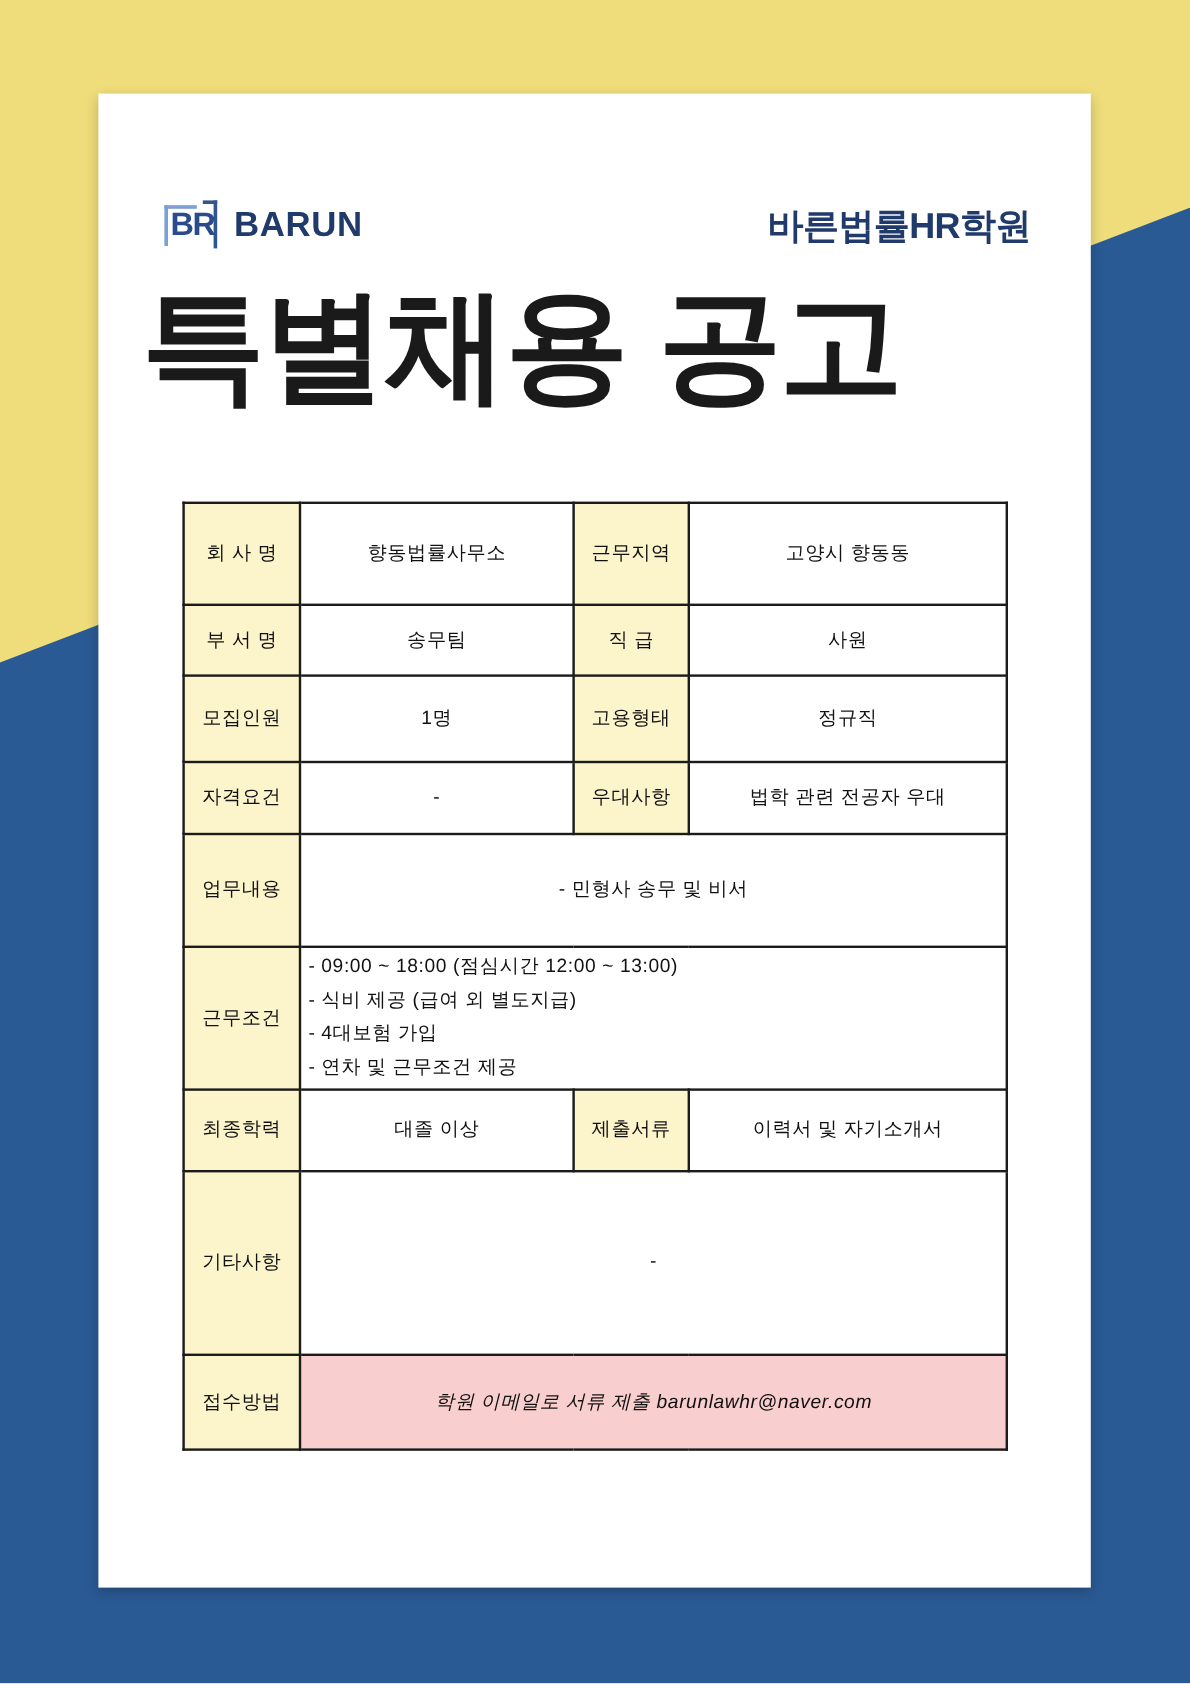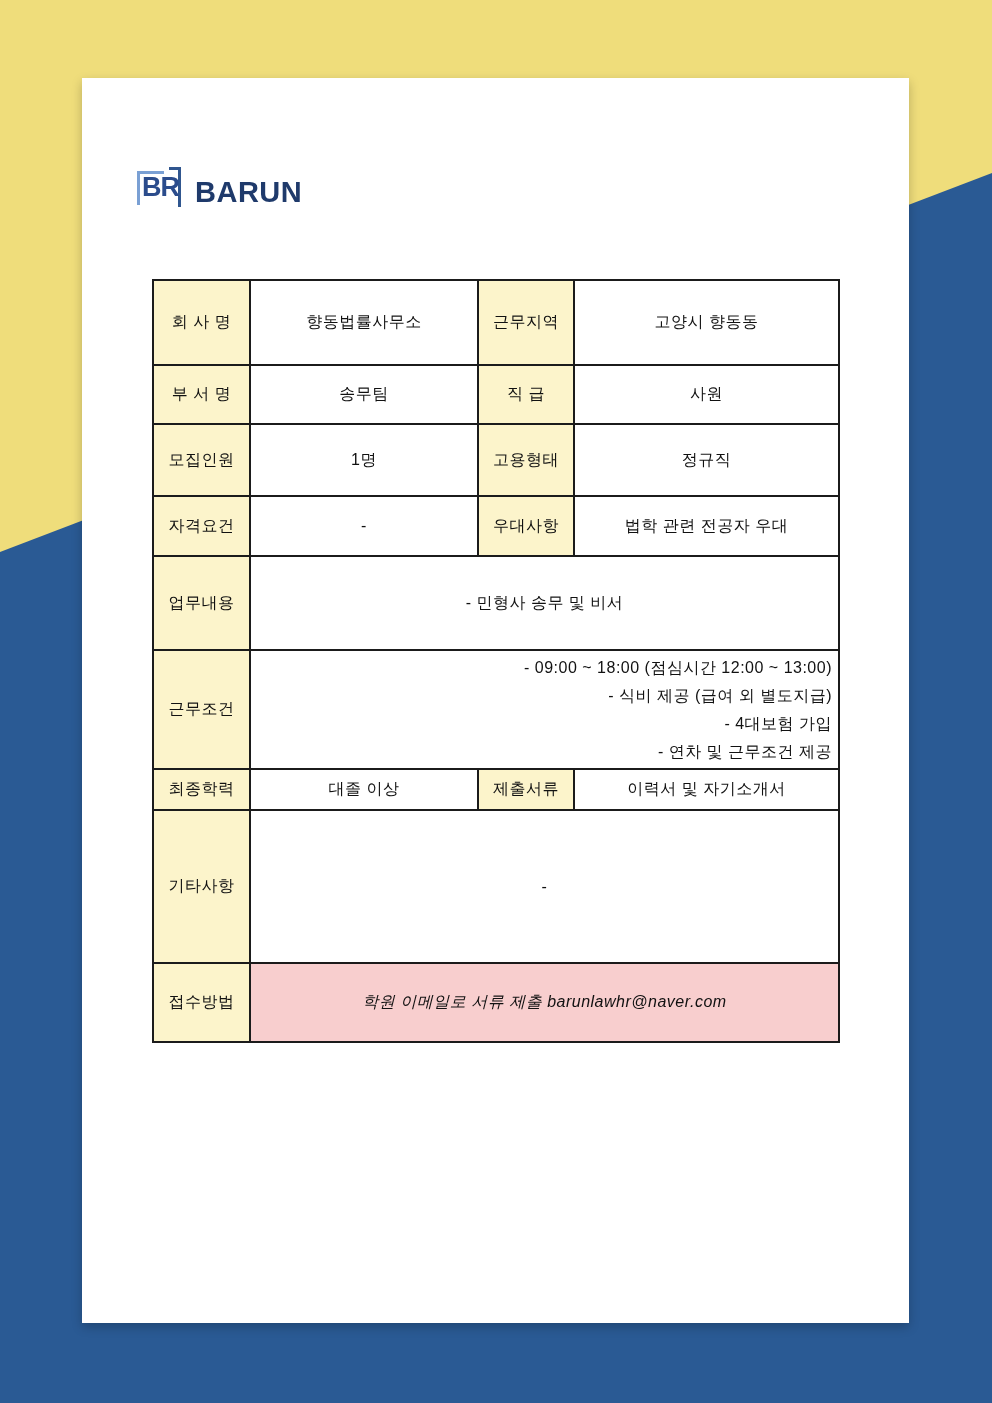--- a/index.html
+++ b/index.html
@@ -19,21 +19,21 @@
   .bg-blue{position:absolute;left:0;top:0;width:992px;height:1403px;
     background:var(--background-blue);
     -webkit-clip-path:polygon(0 552px,992px 173px,992px 1403px,0 1403px);
     clip-path:polygon(0 552px,992px 173px,992px 1403px,0 1403px);}
 
   .card{position:absolute;left:82px;top:78px;width:827px;height:1245px;background:#ffffff;
     box-shadow:0 4px 10px rgba(0,0,0,0.22);}
 
   
   .card-header{display:flex;justify-content:space-between;align-items:center;padding:88px 50px 0 55px;height:132px;}
-  .logo{display:flex;align-items:flex-end;}
+  .logo{display:flex;align-items:center;}
   .br-icon{position:relative;display:inline-block;width:46px;height:42px;}
   .br-frame-left{position:absolute;left:0;top:4px;width:27px;height:34px;
     border-left:3px solid var(--brand-light-blue);border-top:3px solid var(--brand-light-blue);}
   .br-frame-right{position:absolute;right:2px;top:0;width:12px;height:40px;
     border-right:3px solid #30568F;border-top:3px solid #30568F;}
   .br-text{position:absolute;left:5px;top:7px;font-size:27px;font-weight:bold;
     color:#2B4C8C;letter-spacing:-1px;line-height:1;}
   .logo-text{margin-left:12px;font-size:29px;font-weight:800;color:var(--brand-navy);letter-spacing:0.5px;}
   .academy-name{font-size:30px;font-weight:800;color:var(--brand-navy);letter-spacing:-0.5px;}
 
@@ -46,44 +46,46 @@
   table.job-table col.c-label{width:97px;}
   table.job-table col.c-val1{width:228px;}
   table.job-table col.c-label2{width:96px;}
   table.job-table col.c-val2{width:265px;}
   table.job-table th,table.job-table td{border:2px solid var(--table-border);
     font-size:16px;color:#111;vertical-align:middle;text-align:center;padding:2px 6px;}
   table.job-table th{background:var(--table-header-bg);font-weight:normal;letter-spacing:0.5px;}
   table.job-table td{font-weight:normal;letter-spacing:0.5px;}
   td.left{text-align:left;padding-left:15px;}
   td.pink{background:var(--highlight-pink);font-style:italic;}
-  .cond-line{text-align:right;line-height:28px;letter-spacing:0.5px;}
+  .cond-line{text-align:left;line-height:28px;letter-spacing:0.5px;}
   tr.r1{height:85px;} tr.r2{height:59px;margin-top:39px;} tr.r3{height:72px;}
   tr.r4{height:60px;} tr.r5{height:94px;} tr.r6{height:119px;}
-  tr.r7{height:41px;} tr.r8{height:153px;} tr.r9{height:79px;}
+  tr.r7{height:68px;} tr.r8{height:153px;} tr.r9{height:79px;}
 </style>
 </head>
 <body>
 
 <div class="page">
   <div class="bg-blue"></div>
 
   <div class="card">
 
     <div class="card-header">
       <div class="logo">
         <span class="br-icon">
           <span class="br-frame-left"></span>
           <span class="br-frame-right"></span>
           <span class="br-text">BR</span>
         </span>
         <span class="logo-text">BARUN</span>
       </div>
+      <div class="academy-name">바른법률HR학원</div>
     </div>
 
+    <h1 class="poster-title">특별채용 공고</h1>
 
     <table class="job-table">
       <colgroup>
         <col class="c-label">
           <col class="c-val1">
           <col class="c-label2">
           <col class="c-val2">
       </colgroup>
       <tbody>
         <tr class="r1">

